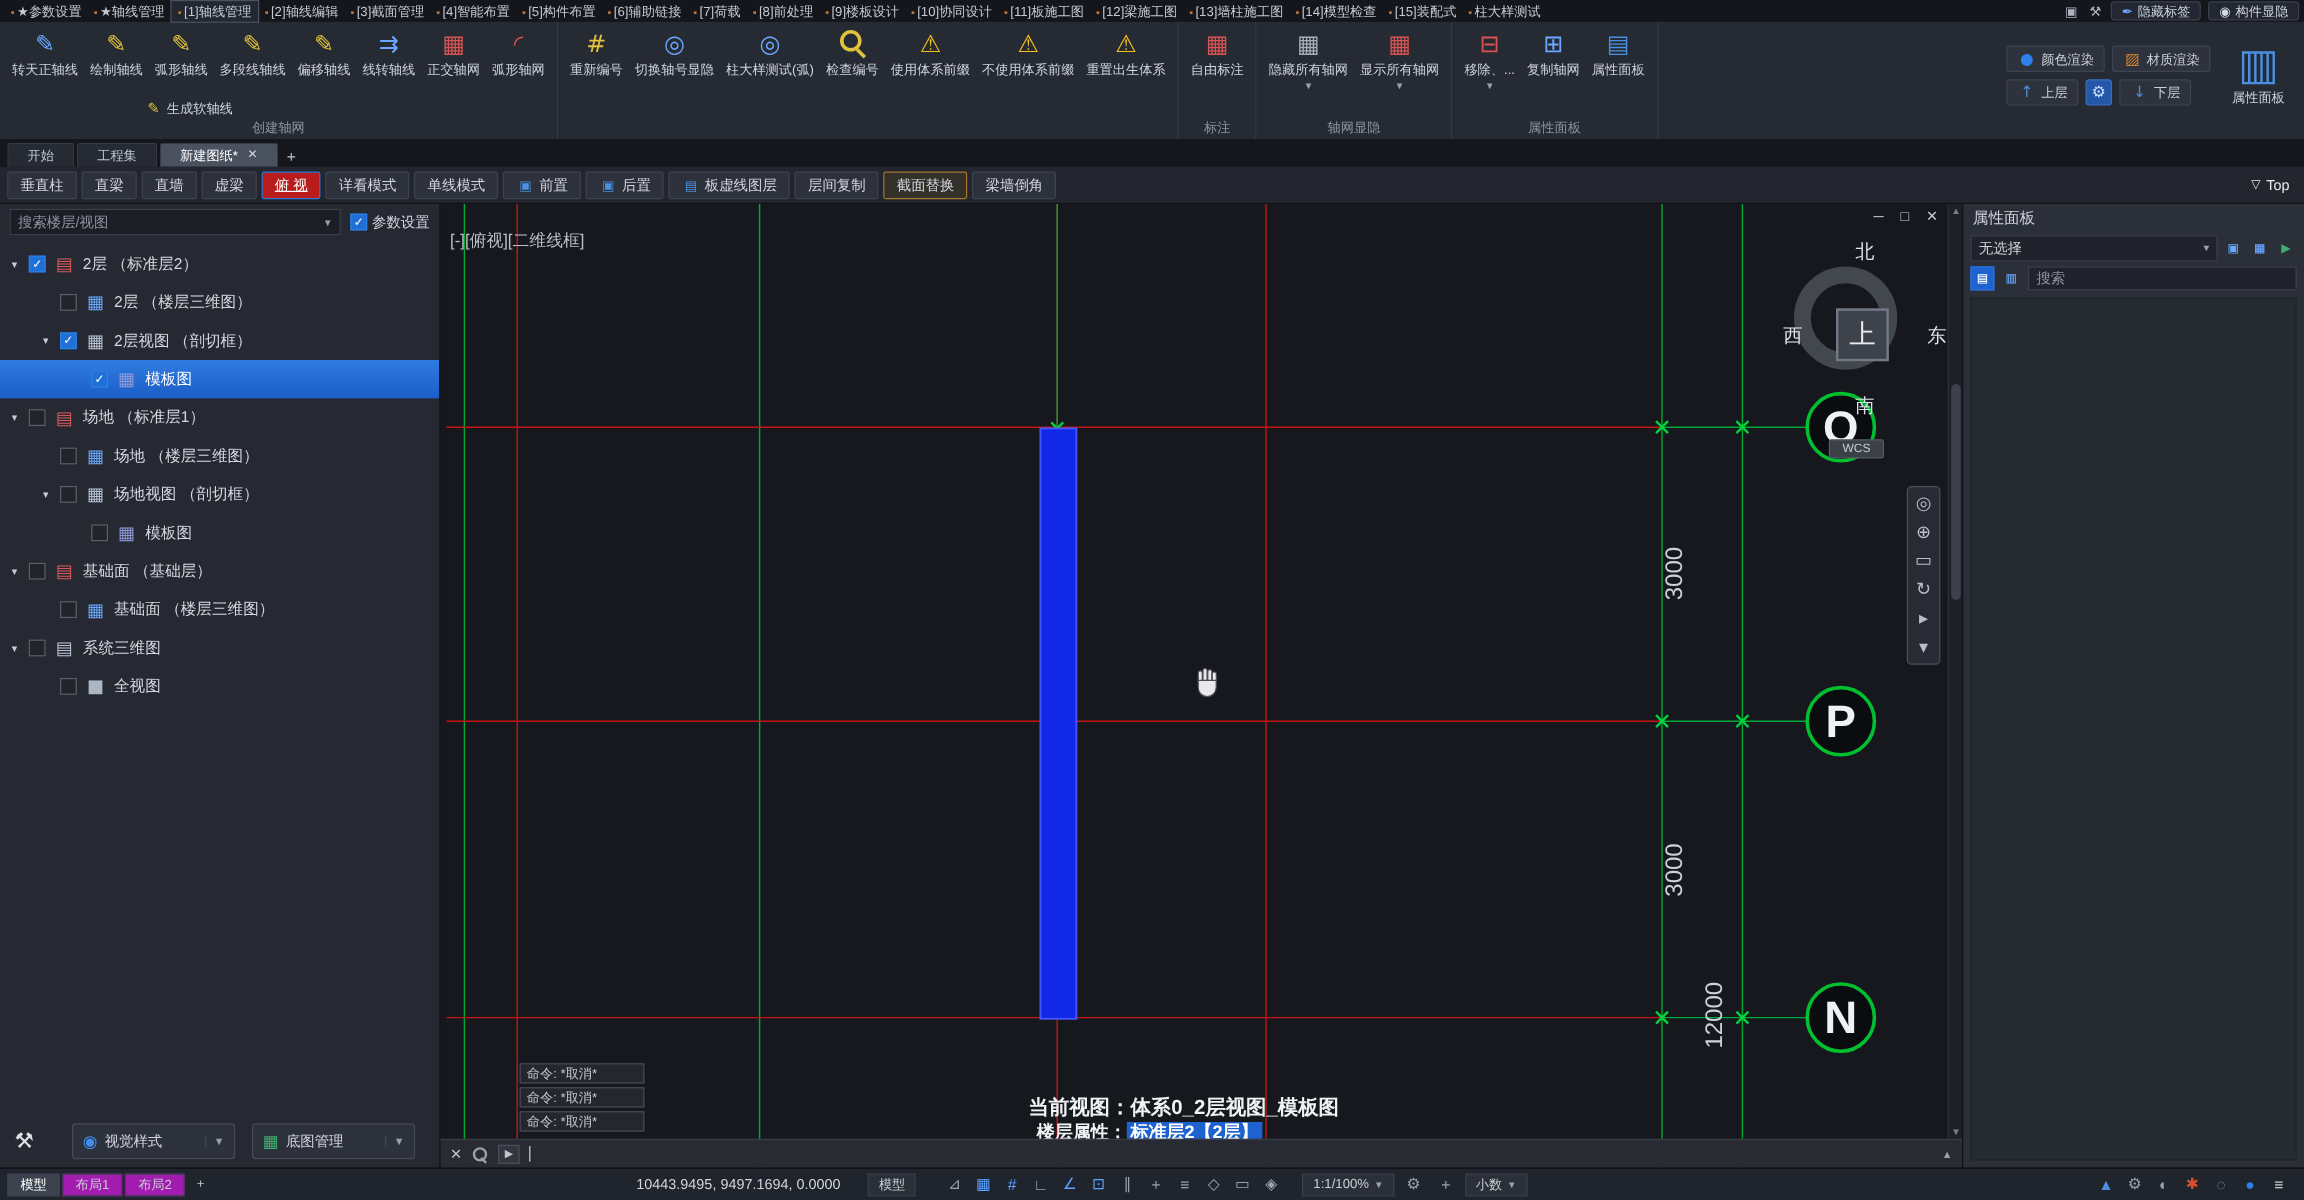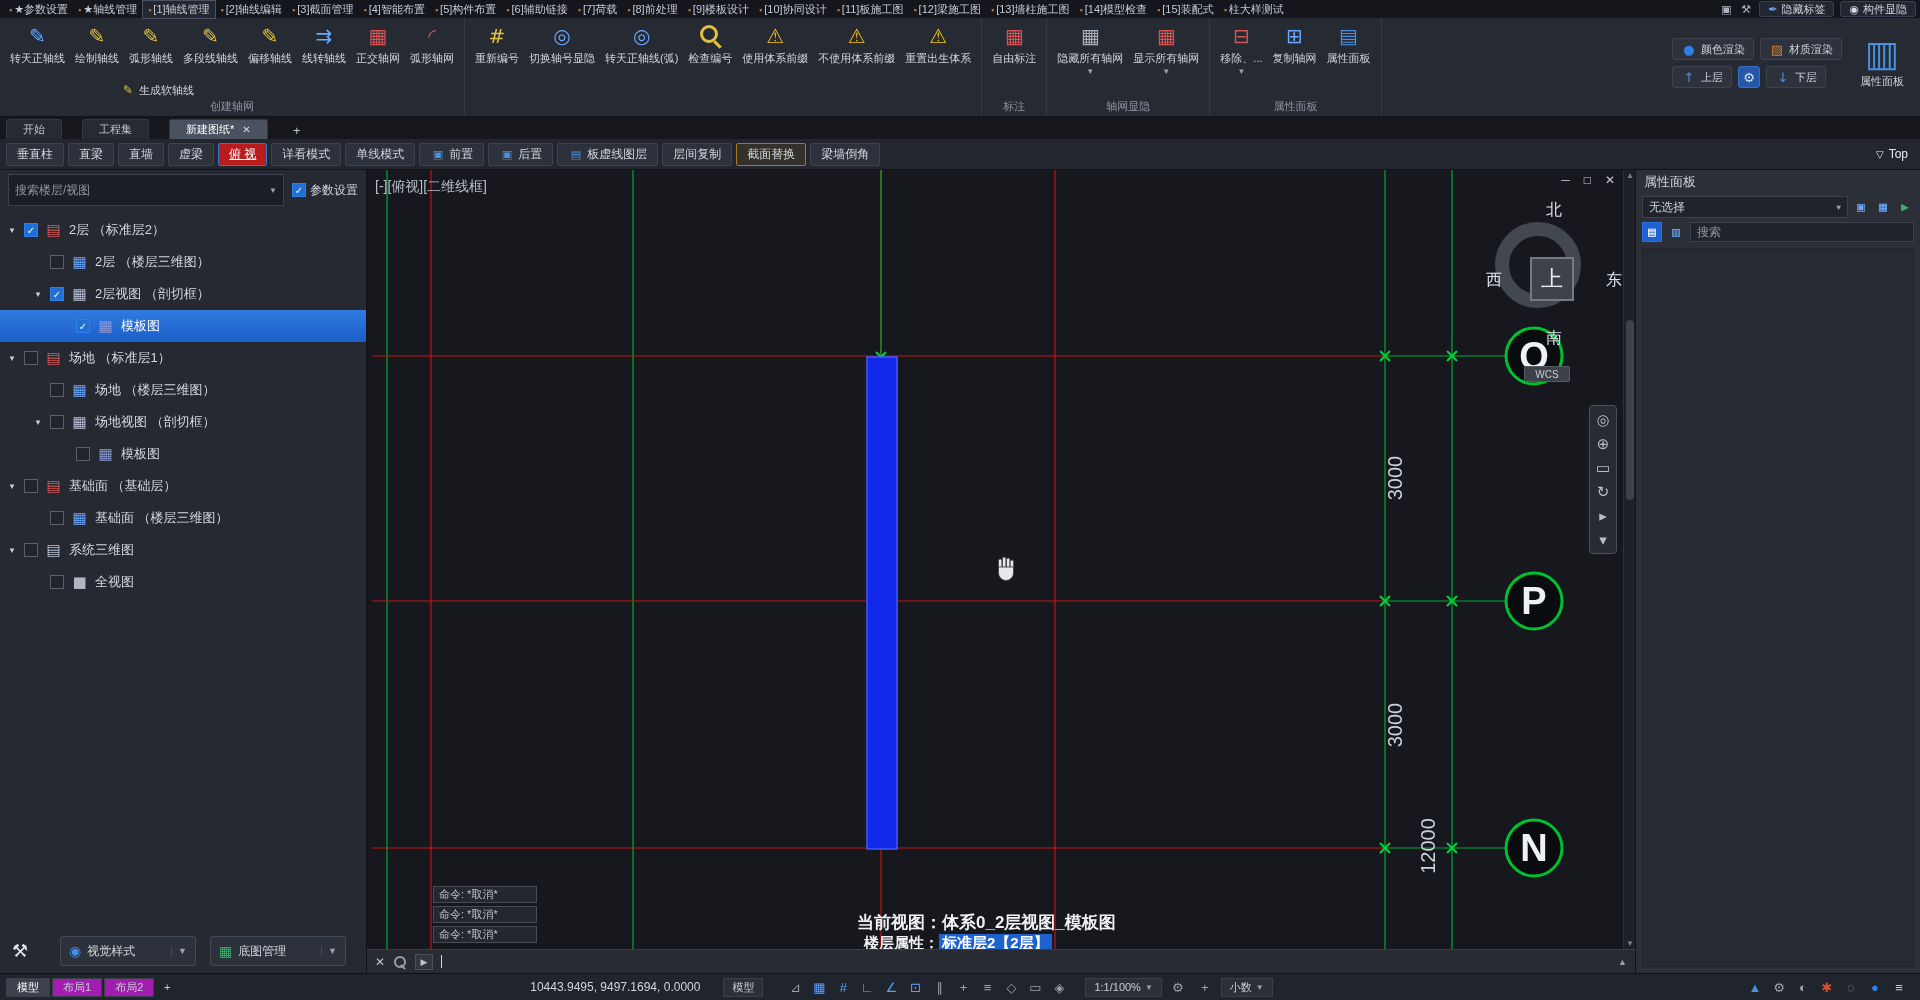--- a/index.html
+++ b/index.html
@@ -46,21 +46,21 @@
     border-radius:3px;padding:0 8px;height:22px;font-size:11px;color:#ccd1d9;white-space:nowrap;}
   .pill .ic{width:16px;height:16px;font-size:13px;}
   .sqbtn{width:22px;height:22px;background:#2457a8;border:1px solid #3a6fc0;border-radius:3px;
     color:#cfe0ff;display:flex;align-items:center;justify-content:center;font-size:13px;}
   .bigbtn{display:flex;flex-direction:column;align-items:center;gap:2px;padding:6px 8px;margin-top:10px;}
   .bigic{font-size:36px;color:#4a90e0;line-height:1;}
   .biglbl{font-size:11px;color:#ced3dc;}
 
   
   #tabrow{position:absolute;top:117px;left:0;width:1920px;height:22px;background:#15171d;
-    display:flex;align-items:flex-end;padding-left:6px;gap:20px;}
+    display:flex;align-items:flex-end;padding-left:6px;gap:2px;}
   .dtab{height:20px;display:flex;align-items:center;gap:8px;padding:0 16px;background:#262a33;
     color:#bfc4cd;font-size:11px;border:1px solid #343945;border-bottom:none;border-radius:3px 3px 0 0;}
   .dtab.active{background:#4a5260;color:#fff;}
   .dtab .x{font-size:10px;color:#d8dce2;}
   .addtab{width:18px;height:18px;display:flex;align-items:center;justify-content:center;
     color:#bfc4cd;font-size:13px;}
 
   
   #toolbar{position:absolute;top:139px;left:0;width:1920px;height:31px;background:#23262e;
     border-bottom:1px solid #101218;display:flex;align-items:center;padding:0 6px;gap:4px;}
@@ -71,21 +71,21 @@
   .tbtn .ic{width:13px;height:13px;font-size:11px;}
   #toolbar-right{margin-left:auto;display:flex;align-items:center;gap:5px;color:#e8eaee;
     font-size:12px;padding-right:6px;}
 
   
   #leftpanel{position:absolute;top:170px;left:0;width:367px;height:803px;background:#262932;
     border-right:1px solid #101218;display:flex;flex-direction:column;}
   .lp-title{height:24px;line-height:24px;padding-left:10px;font-size:13px;color:#d0d4dc;
     background:#2b2f39;border-bottom:1px solid #1a1d24;}
   .lp-search{display:flex;align-items:center;padding:4px 8px;gap:8px;}
-  .lp-combo{flex:1;height:32px;background:#1b1e25;border:1px solid #3c414d;display:flex;
+  .lp-combo{flex:1;height:22px;background:#1b1e25;border:1px solid #3c414d;display:flex;
     align-items:center;justify-content:space-between;padding:0 6px;color:#8d93a0;font-size:12px;}
   .lp-check{display:flex;align-items:center;gap:4px;font-size:12px;color:#d0d4dc;white-space:nowrap;}
   .checkbox{width:14px;height:14px;border:1px solid #5a6069;background:#20242b;display:inline-flex;
     align-items:center;justify-content:center;font-size:10px;color:#fff;flex:0 0 auto;}
   .checkbox.on{background:#1e6fd6;border-color:#2e7fe6;}
   .lp-tree{flex:1;overflow:hidden;padding-top:4px;}
   .trow{height:32px;display:flex;align-items:center;gap:6px;font-size:13px;color:#d4d8e0;}
   .trow.selected{background:linear-gradient(#2f7be0,#1b5ec8);color:#fff;}
   .trow .exp{width:12px;text-align:center;font-size:9px;color:#c8ccd4;flex:0 0 auto;}
   .lp-bottom{height:44px;display:flex;align-items:center;gap:14px;padding:0 8px;}
@@ -96,21 +96,21 @@
 
   
   #canvas{position:absolute;top:170px;left:367px;width:1268px;height:803px;background:#16181d;overflow:hidden;}
   #cv-svg{position:absolute;top:0;left:0;z-index:3;}
   .rl{stroke:#c41414;stroke-width:1.2;}
   .gl{stroke:#00a838;stroke-width:1.2;}
   .gx{stroke:#00d23c;stroke-width:2;fill:none;}
   .bubble{stroke:#00c030;stroke-width:3;fill:#0a0c10;}
   .bubtxt{fill:#eef1f5;font-size:38px;font-weight:bold;text-anchor:middle;}
   .dimtxt{fill:#ccd2da;font-size:20px;text-anchor:middle;}
-  #cv-title{position:absolute;top:8px;left:8px;color:#b9bec8;font-size:14px;z-index:5;}
+  #cv-title{position:absolute;top:22px;left:8px;color:#b9bec8;font-size:14px;z-index:5;}
   #cv-winctl{position:absolute;top:3px;right:20px;display:flex;gap:14px;color:#c5cad2;font-size:12px;z-index:5;}
   #compass{position:absolute;left:1117px;top:30px;width:140px;height:196px;z-index:4;}
   #compass .ring{position:absolute;left:11px;top:22px;width:86px;height:86px;border:14px solid rgba(112,118,128,0.5);border-radius:50%;}
   .cdir{position:absolute;color:#dde1e8;font-size:16px;}
   .cdir.n{left:0;right:0;text-align:center;top:0;}
   .cdir.s{left:0;right:0;text-align:center;top:128px;}
   .cdir.w{left:2px;top:70px;}
   .cdir.e{right:2px;top:70px;}
   .cup{position:absolute;left:46px;top:57px;width:44px;height:44px;background:#3d424b;
     border:2px solid #737a86;color:#e8ecf2;font-size:22px;display:flex;align-items:center;justify-content:center;}
@@ -263,21 +263,21 @@
             <div class="rbtn">
               <span class="ic" style="color: rgb(224, 194, 60);">#</span>
               <span class="lbl">重新编号</span>
             </div>
             <div class="rbtn">
               <span class="ic" style="color: rgb(106, 168, 255);">◎</span>
               <span class="lbl">切换轴号显隐</span>
             </div>
             <div class="rbtn">
               <span class="ic" style="color: rgb(106, 168, 255);">◎</span>
-              <span class="lbl">转天正轴线(弧)</span>
+              <span class="lbl">柱大样测试(弧)</span>
             </div>
             <div class="rbtn">
               <span class="ic mag"></span>
               <span class="lbl">检查编号</span>
             </div>
             <div class="rbtn">
               <span class="ic" style="color: rgb(242, 194, 29);">⚠</span>
               <span class="lbl">使用体系前缀</span>
             </div>
             <div class="rbtn">

